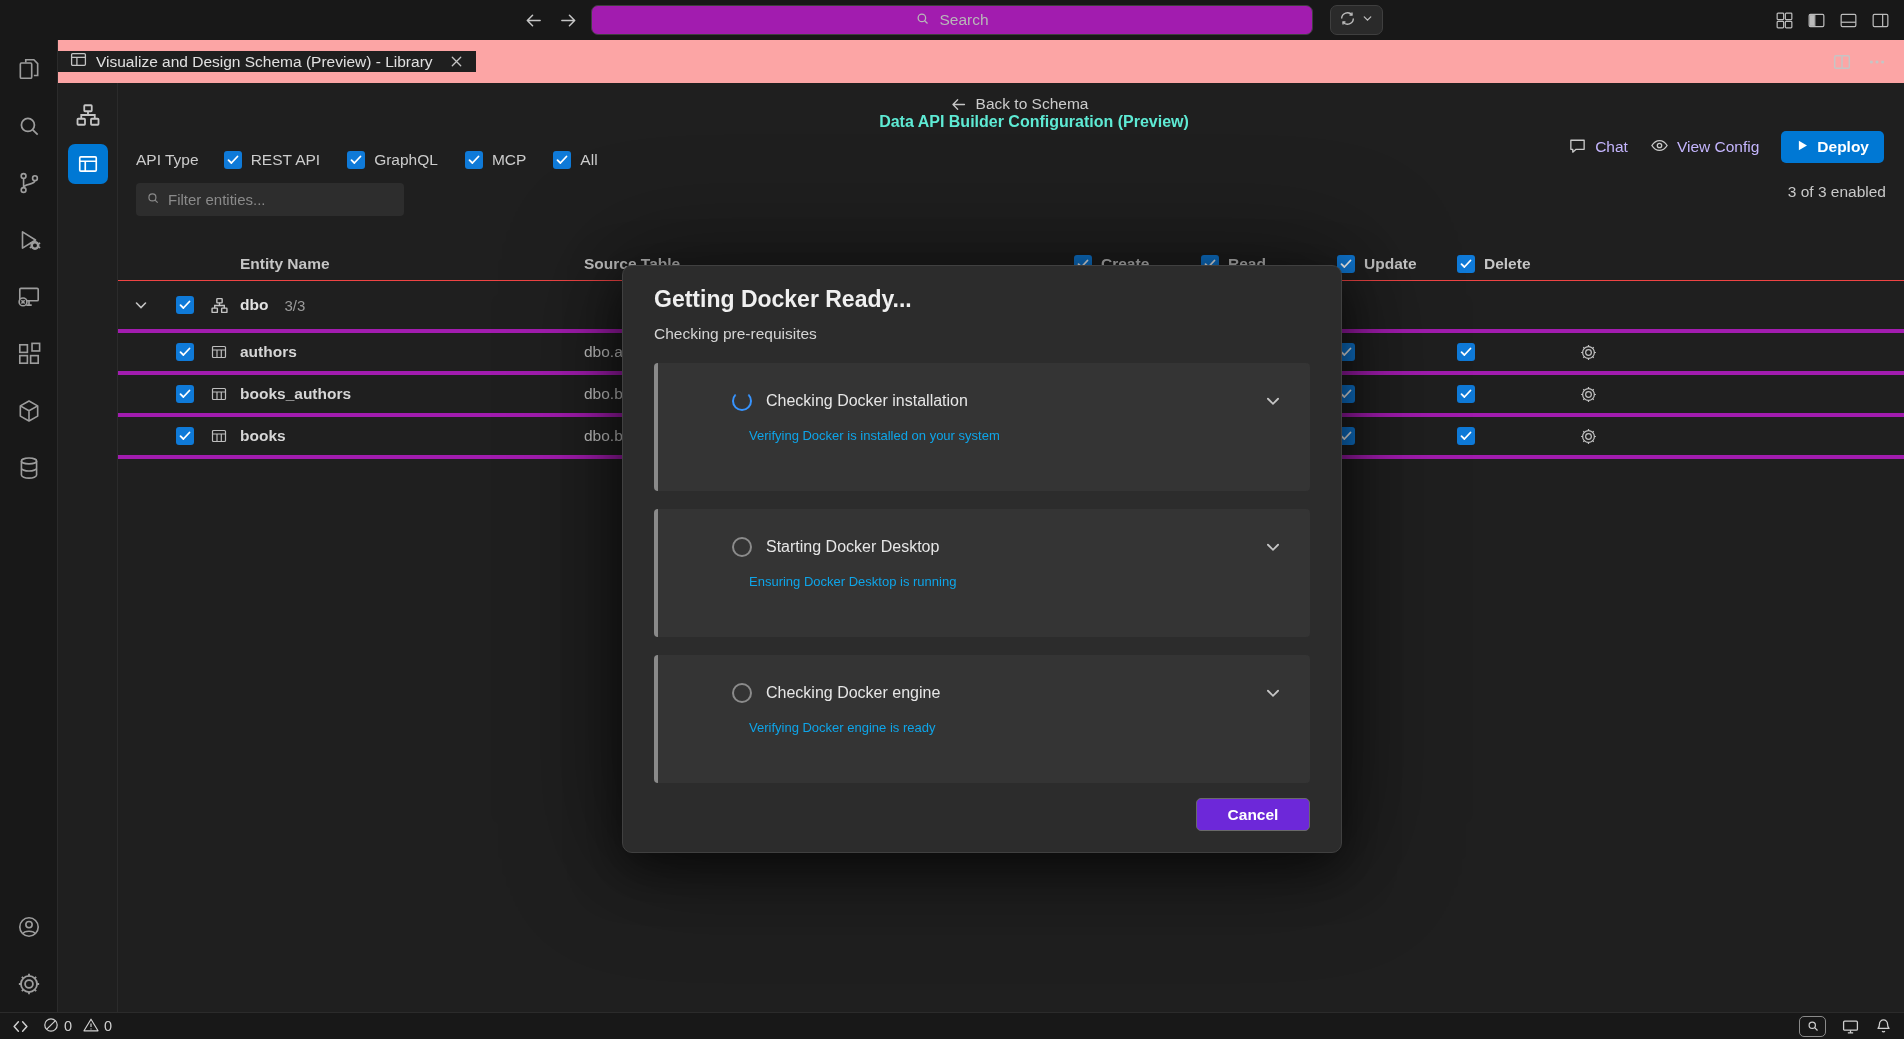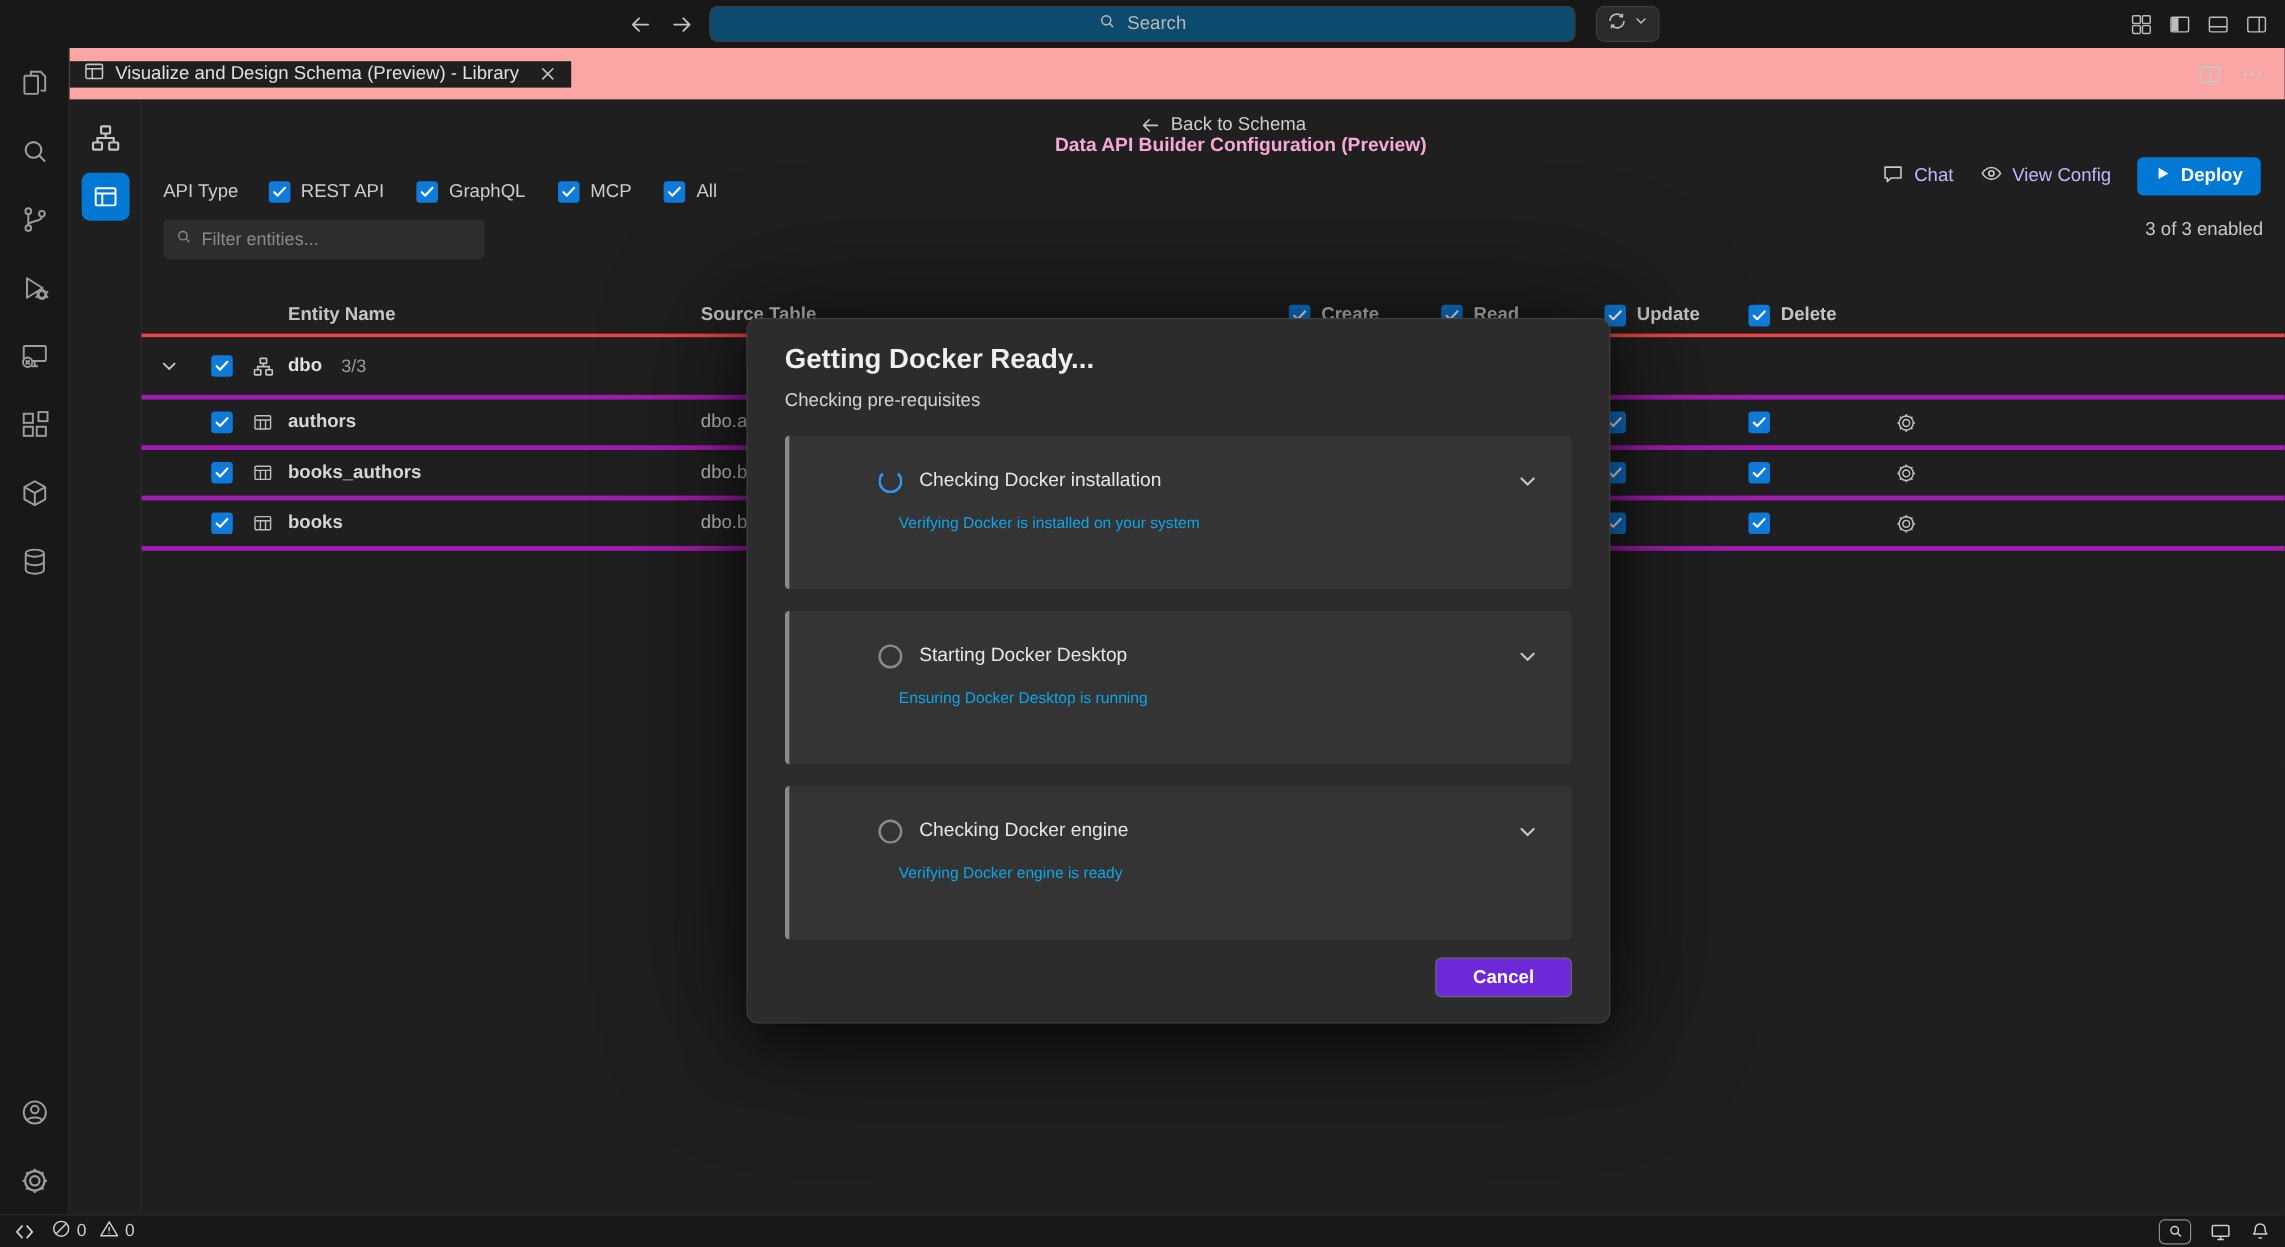--- a/index.html
+++ b/index.html
@@ -10,21 +10,21 @@
     -webkit-font-smoothing: antialiased;
   }
   .window { position:relative; width:1904px; height:1039px; display:flex; flex-direction:column; }
 
   
   .titlebar { position:relative; height:40px; background:#181818; flex:0 0 40px; }
   .nav-arrows { position:absolute; left:524px; top:0; height:40px; display:flex; align-items:center; gap:16px; }
   .icon-btn { display:flex; align-items:center; justify-content:center; cursor:pointer; }
   .command-center {
     position:absolute; left:50%; top:5px; transform:translateX(-50%);
-    width:722px; height:30px; background:#0c4a6e; border:1px solid #3f3f3f; border-radius:7px;
+    width:722px; height:30px; background:#a21caf; border:1px solid #3f3f3f; border-radius:7px;
     display:flex; align-items:center; justify-content:center; gap:9px; color:#b8b8b8;
   }
   .cc-label { font-size:15.5px; }
   .session-dd {
     position:absolute; left:1330px; top:5px; height:30px; padding:0 8px;
     border:1px solid #3f3f3f; border-radius:7px; background:#2a2a2a;
     display:flex; align-items:center; gap:5px;
   }
   .tb-right { position:absolute; right:14px; top:0; height:40px; display:flex; align-items:center; gap:13px; }
 
@@ -44,42 +44,42 @@
   .webview { flex:1; display:flex; min-height:0; background:#1f1f1f; }
   .side-tools { width:60px; border-right:1px solid #2b2b2b; display:flex; flex-direction:column; align-items:center; padding-top:12px; gap:9px; flex:0 0 60px; }
   .tool { width:40px; height:40px; display:flex; align-items:center; justify-content:center; border-radius:7px; cursor:pointer; }
   .tool.active-tool { background:#0078d4; }
 
   .content { flex:1; min-width:0; }
 
   
   .page-header { display:flex; align-items:center; height:36px; margin-top:12px; padding:0 20px 0 36px;flex-direction:column; }
   .back-link { display:flex; align-items:center; gap:9px; color:#cccccc; cursor:pointer; }
-  .page-title { margin-left:30px; font-weight:700; font-size:16px; color:#f9a8d4; }
+  .page-title { margin-left:30px; font-weight:700; font-size:16px; color:#5eead4; }
   .header-actions { margin-left:auto; display:flex; align-items:center; gap:22px; }
   .hbtn { display:flex; align-items:center; gap:8px; color:#c4b5fd; cursor:pointer;justify-content:flex-end; }
   .deploy-btn { display:flex; align-items:center; gap:8px; background:#0078d4; color:#ffffff; height:32px; padding:0 15px; border-radius:5px; font-weight:600; cursor:pointer; }
 
   
   .api-row { display:flex; align-items:center; height:30px; margin-top:14px; padding-left:18px; gap:13px; }
   .api-label { margin-right:12px; }
   .cb-pair { display:flex; align-items:center; gap:9px; margin-right:14px; cursor:pointer; }
   .cb { width:18px; height:18px; border-radius:3px; background:#0f7ad8; display:flex; align-items:center; justify-content:center; flex:0 0 18px; cursor:pointer; }
 
   
   .filter-row { display:flex; height:34px; margin-top:8px; padding:0 18px; }
   .filter-box { display:flex; align-items:center; gap:8px; width:268px; height:33px; background:#2d2d2d; border-radius:4px; padding:0 10px; }
   .filter-box input { flex:1; background:transparent; border:none; outline:none; color:#cccccc; font-size:15px; font-family:inherit; }
   .filter-box input::placeholder { color:#8a8a8a; }
   .enabled-summary { margin-left:auto; color:#c9c9c9; }
 
   
   .etable { margin-top:30px; }
   .trow { display:grid; grid-template-columns:46px 40px 30px 350px 480px 127px 136px 120px 115px 1fr; align-items:center; height:42px; border-bottom:4px solid #a21caf; }
-  .trow.thead { height:34px; border-bottom:3px solid #ef4444; color:#c5c5c5; font-weight:600; }
+  .trow.thead { height:34px; border-bottom:1px solid #ef4444; color:#c5c5c5; font-weight:600; }
   .trow.group-row { height:52px; }
   .c-center { justify-self:center; display:flex; }
   .c-cb { padding-left:12px; display:flex; }
   .c-name { padding-left:6px; display:flex; align-items:center; gap:16px; font-weight:600; color:#d6d6d6; }
   .group-name { font-weight:700; color:#e2e2e2; }
   .group-count { font-weight:400; color:#9a9a9a; font-size:15px; }
   .c-source { color:#c6c6c6; }
   .c-action { display:flex; align-items:center; gap:9px; padding-left:10px; }
   .c-gear { padding-left:17px; display:flex; cursor:pointer; }
 

